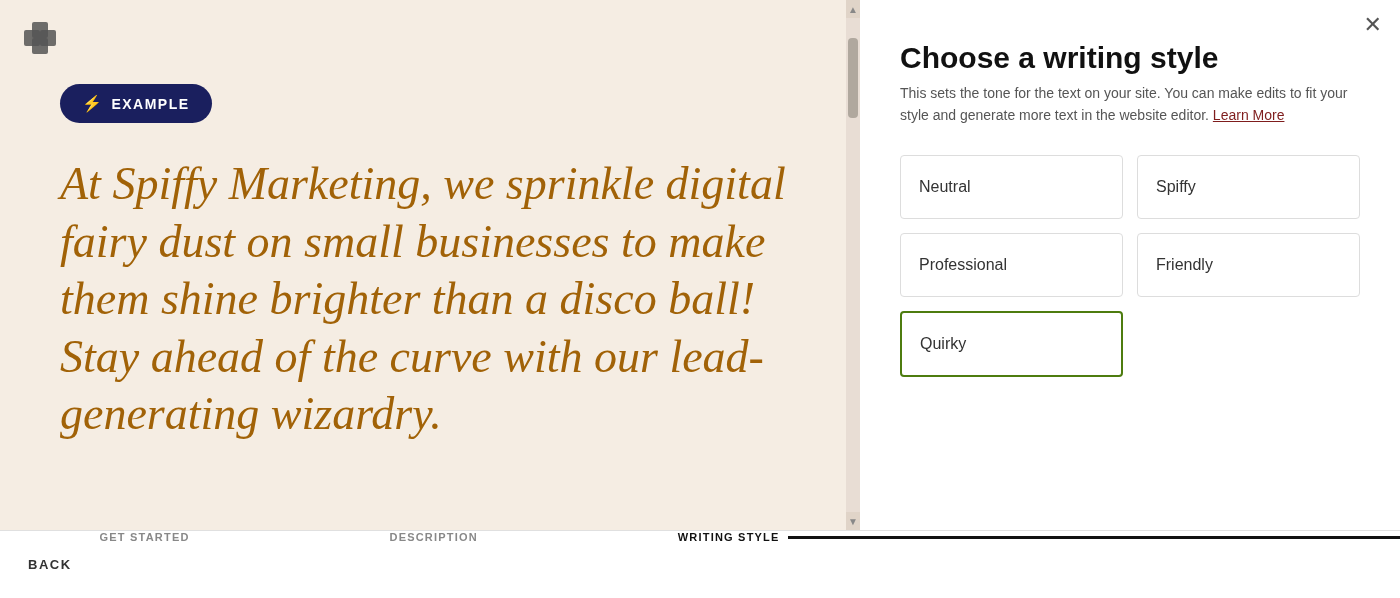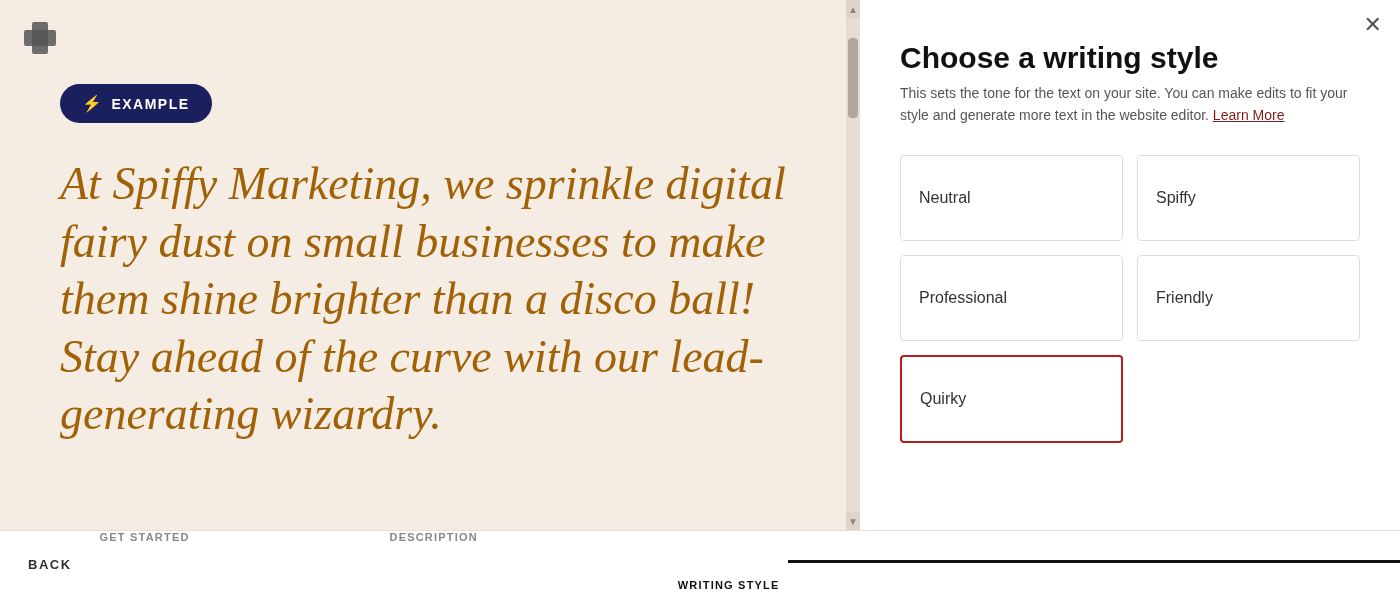--- a/index.html
+++ b/index.html
@@ -150,31 +150,31 @@
     .style-grid {
       display: grid;
       grid-template-columns: 1fr 1fr;
       gap: 14px;
       margin-top: 28px;
     }
 
     .style-option {
       border: 1.5px solid #ddd;
       border-radius: 4px;
-      padding: 33px 18px;
+      padding: 22px 18px;
       font-size: 16px;
       color: #333;
       cursor: pointer;
       background: white;
       text-align: left;
       transition: border-color 0.15s;
     }
 
     .style-option.selected {
-      border: 2px solid #b91c1c;
+      border: 2px solid #4d7c0f;
     }
 
     
     .bottom-bar {
       height: 68px;
       background: white;
       border-top: 1px solid #e0e0e0;
       display: flex;
       align-items: flex-start;
       position: relative;
@@ -225,21 +225,20 @@
 
     .step-label {
       font-size: 11px;
       font-weight: 600;
       color: #888;
       letter-spacing: 1.2px;
     }
 
     .step-label.active {
       color: #111;
-      margin-top: 48px;
     }
 
     .finish-btn {
       background: #111;
       color: white;
       border: none;
       font-size: 13px;
       font-weight: 700;
       letter-spacing: 1.5px;
       padding: 0 32px;

